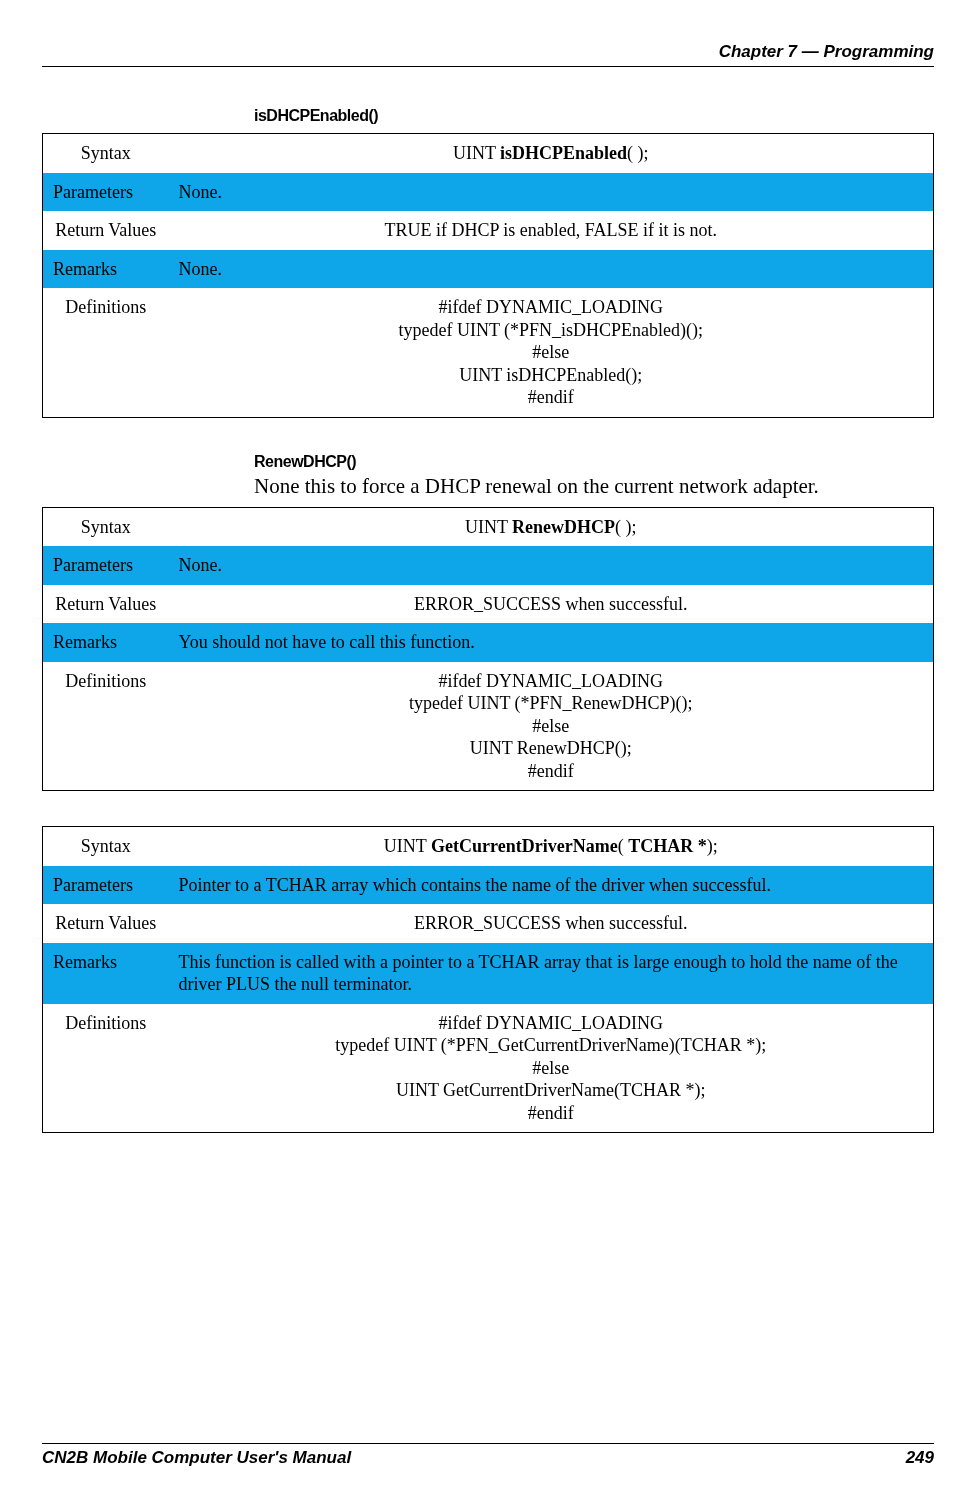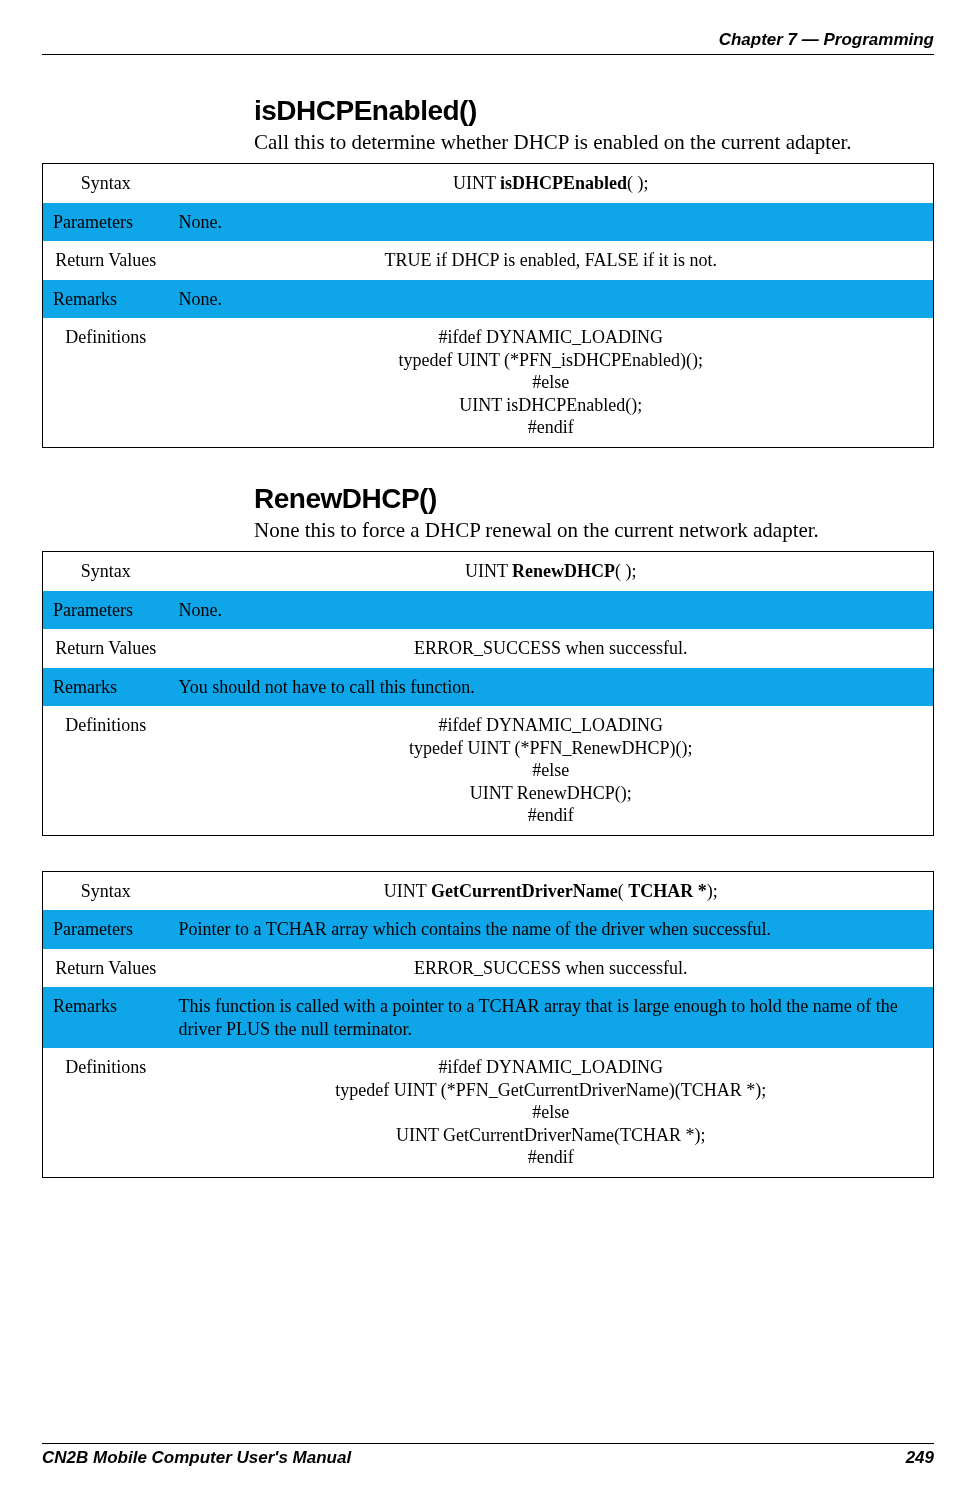--- a/index.html
+++ b/index.html
@@ -7,21 +7,21 @@
     margin: 0;
     padding: 0;
     font-family: "Times New Roman", Times, serif;
     background: #fff;
     color: #000;
     width: 976px;
   }
   .page {
     width: 976px;
     min-height: 1503px;
-    padding: 30px 42px 30px 42px;
+    padding: 42px 42px 30px 42px;
     position: relative;
   }
   .header {
     font-family: "Helvetica Neue", Arial, sans-serif;
     font-weight: 700;
     font-style: italic;
     font-size: 17px;
     text-align: right;
     margin-bottom: 4px;
   }
@@ -29,21 +29,21 @@
     border-top: 1.5px solid #000;
     margin-bottom: 40px;
   }
   .intro-block {
     margin-left: 212px;
     margin-bottom: 8px;
   }
   .func-heading {
     font-family: "Helvetica Neue", Arial, sans-serif;
     font-weight: 800;
-    font-size: 28px;
+    font-size: 16px;
     letter-spacing: -0.5px;
     margin: 12px 0 2px 0;
   }
   .func-desc {
     font-family: "Adobe Garamond Pro", "Times New Roman", serif;
     font-size: 21px;
     line-height: 1.25;
     margin: 0 0 8px 0;
   }
   .api-table {
@@ -89,21 +89,20 @@
 </head>
 <body>
 
 <div class="page">
 
   <div class="header">Chapter 7 —  Programming</div>
   <div class="header-line"></div>
 
   <div class="intro-block">
     <h3 class="func-heading">isDHCPEnabled()</h3>
-    <p class="func-desc">Call this to determine whether DHCP is enabled on the current adapter.</p>
   </div>
   <table class="api-table">
     <tbody>
         <tr class="row-white">
       <td class="label">Syntax</td>
       <td>
         <span>UINT </span><span class="syntax-bold">isDHCPEnabled</span><span>( );</span>
       </td>
     </tr>
     <tr class="row-gray">

